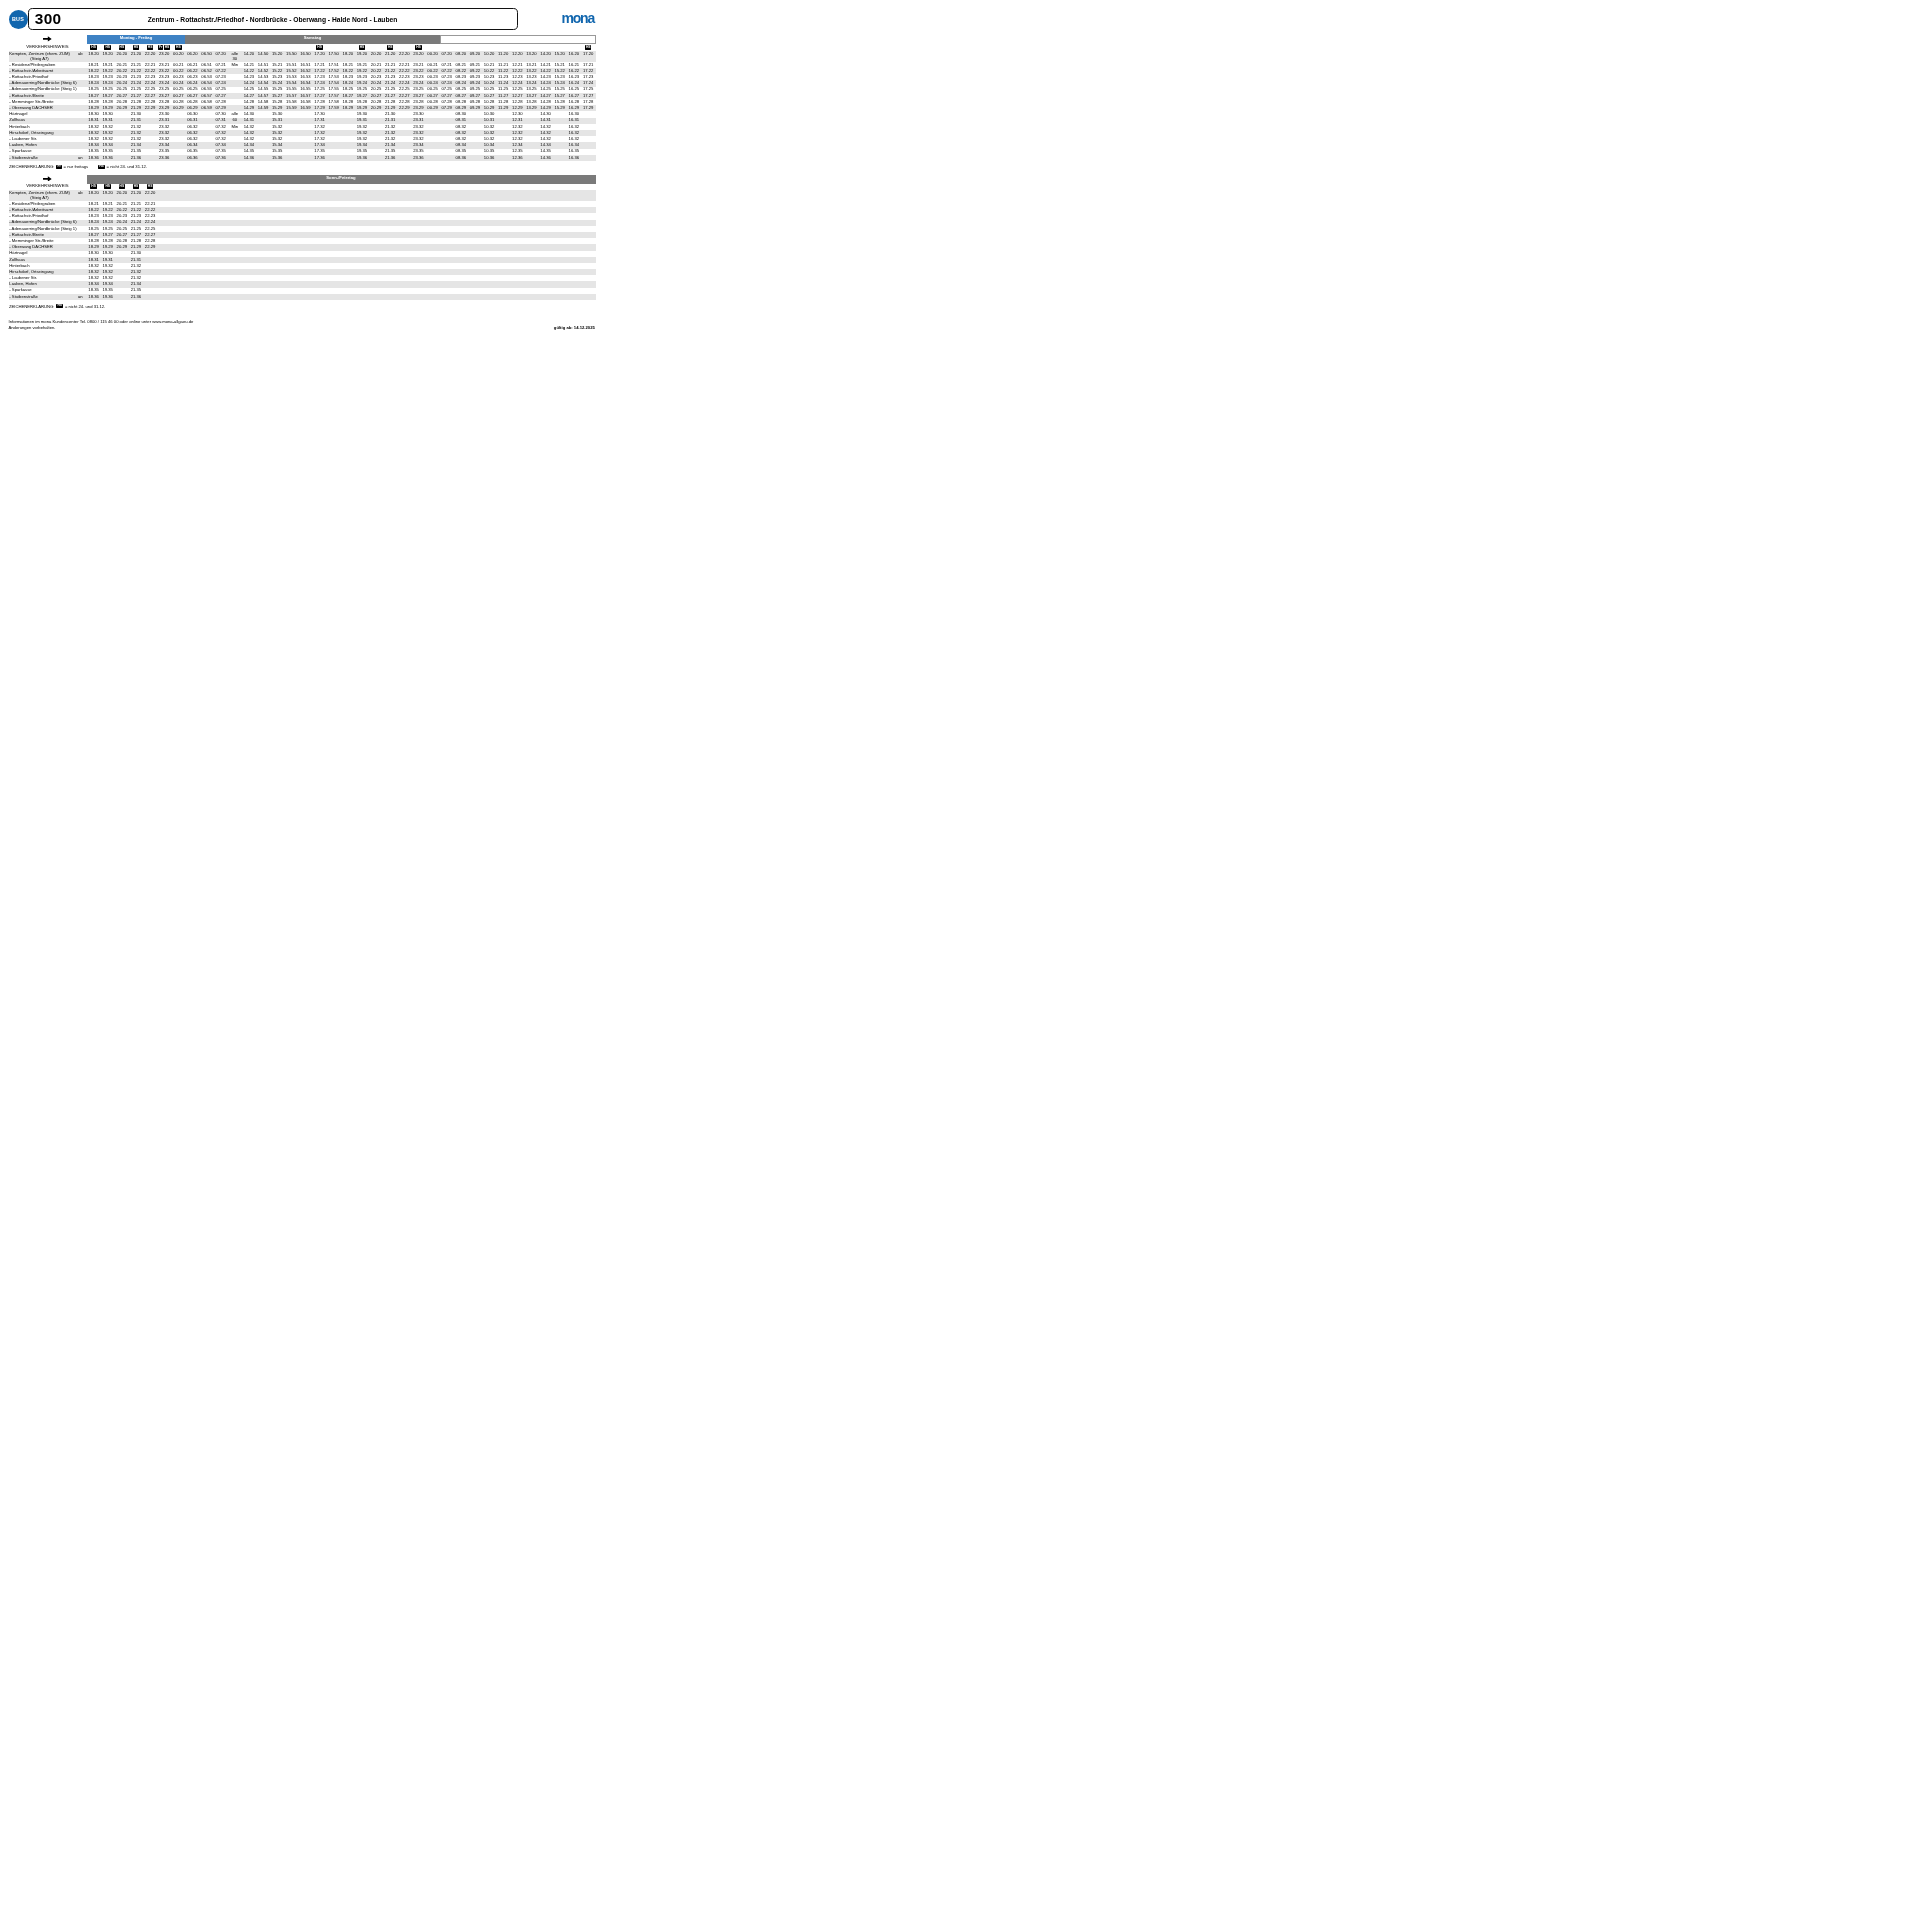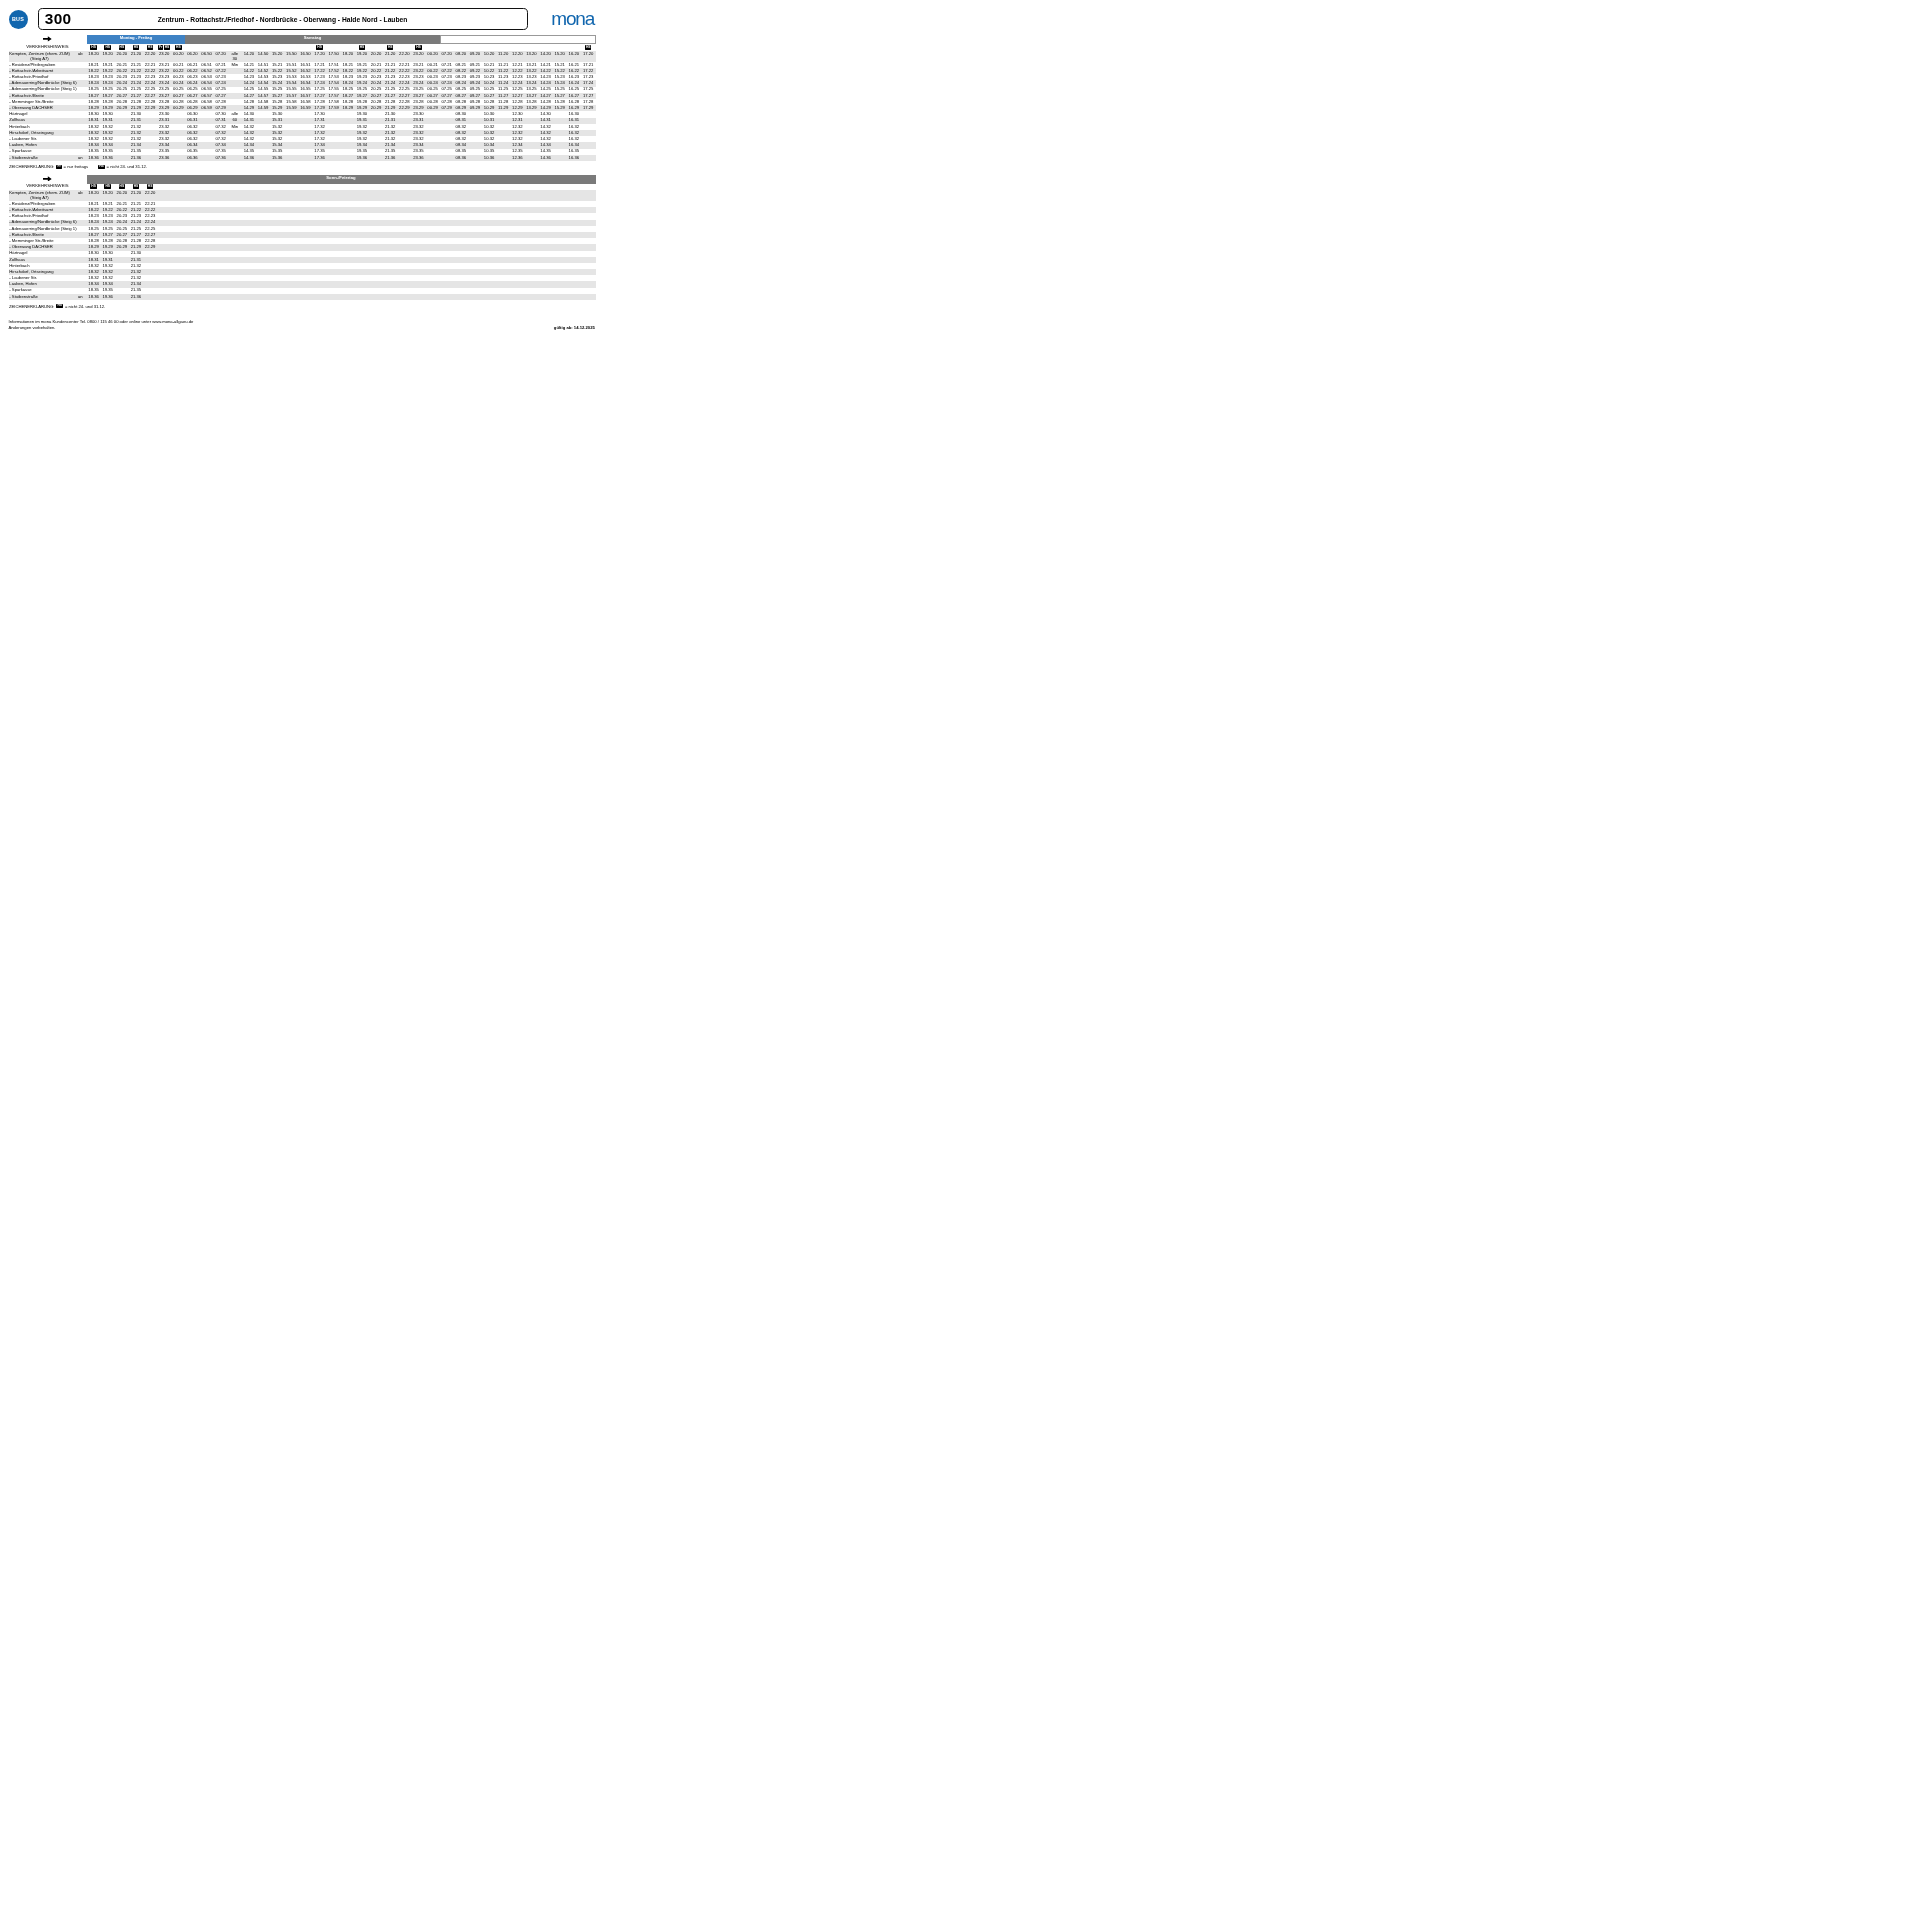--- a/index.html
+++ b/index.html
@@ -8,25 +8,25 @@
   --band-gray:#7a7a7a;
   --stripe:#e5e5e5;
 }
 html,body{margin:0;padding:0;background:#fff}
 .page{width:604px;height:428px;box-sizing:border-box;position:relative;
   font-family:"Liberation Sans",sans-serif;color:#000;padding:8.5px 9.2px 0 8.5px;background:#fff}
 
 .header{display:flex;align-items:center;height:21.6px}
 .bus-badge{flex:0 0 auto;width:19px;height:19px;border-radius:50%;background:var(--brand-blue);
   color:#fff;font-weight:bold;font-size:5.4px;display:flex;align-items:center;justify-content:center;letter-spacing:0.2px}
-.title-box{flex:0 0 auto;margin-left:10px;width:488px;height:20px;border:1.2px solid #111;border-radius:4.6px;
+.title-box{flex:0 0 auto;margin-left:0;width:488px;height:20px;border:1.2px solid #111;border-radius:4.6px;
   display:flex;align-items:center;position:relative;background:#fff}
 .route-num{font-size:15.4px;font-weight:bold;margin-left:6.2px;letter-spacing:0.4px;position:relative;z-index:1}
 .route-title{position:absolute;left:0;right:0;text-align:center;font-weight:bold;font-size:6.7px}
-.brand{margin-left:auto;font-size:19px;font-weight:normal;color:var(--brand-blue);letter-spacing:-1.2px;line-height:.85;padding-right:0.8px}
+.brand{margin-left:auto;font-size:14px;font-weight:bold;color:var(--brand-blue);letter-spacing:-1.2px;line-height:.85;padding-right:0.8px}
 
 table.tt{border-collapse:separate;border-spacing:0.4px 0;table-layout:fixed;width:587px;margin-top:5.4px}
 table.tt td{font-size:4.2px;line-height:1.15;vertical-align:top;text-align:center;padding:0.8px 0 0.4px;
   white-space:pre-line;overflow:hidden}
 td.bandleft{text-align:left;padding:0.4px 0 0 0.4px;background:#fff}
 td.band{font-weight:bold;font-size:4.4px;color:#fff;height:5.8px;line-height:5.8px;padding:0.4px 0;vertical-align:middle}
 .band-blue{background:var(--band-blue)}
 .band-gray{background:var(--band-gray)}
 .band-white{background:#fff;color:#000;border:0.4px solid #999}
 tr.hinweisrow td{height:5.4px;padding-top:0.8px}

